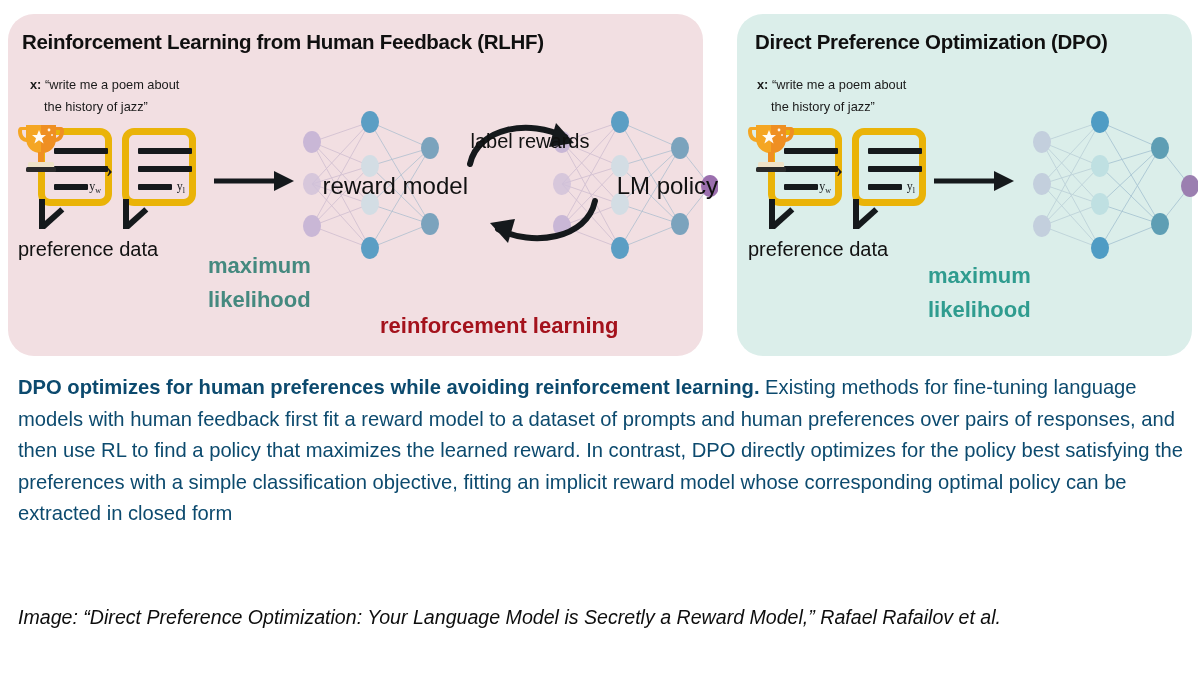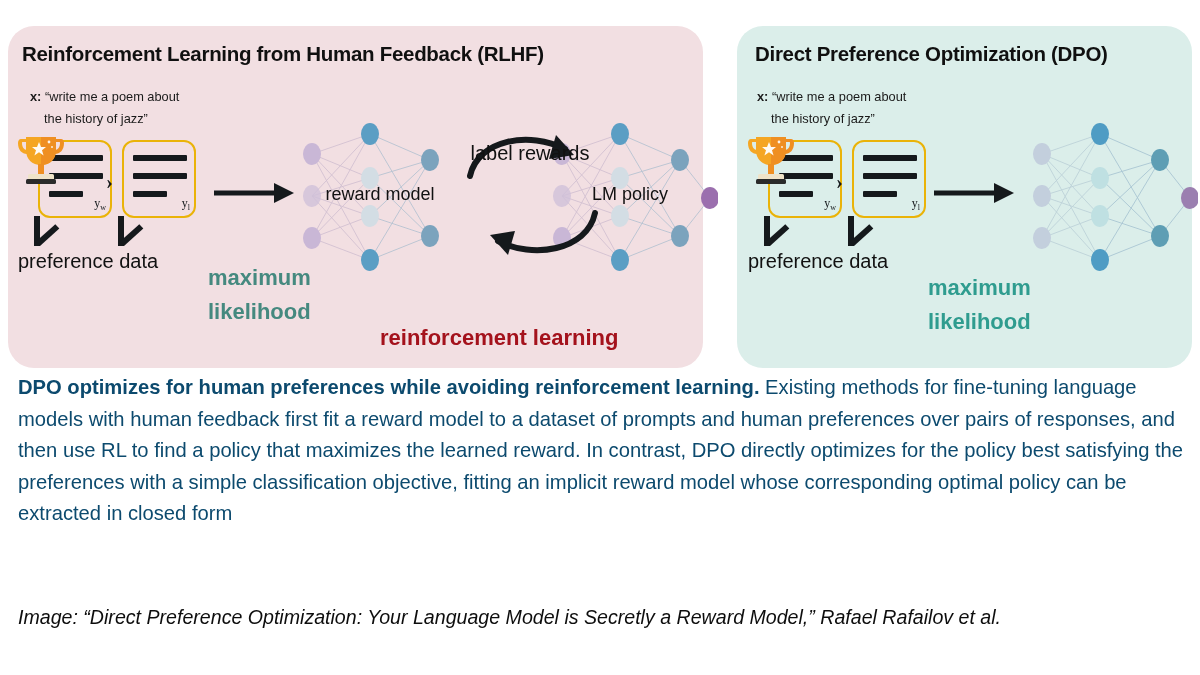--- a/index.html
+++ b/index.html
@@ -12,21 +12,21 @@
     height: 675px;
     font-family: "Liberation Sans", sans-serif;
     position: relative;
     overflow: hidden;
     color: #111;
   }
 
   
   #figure {
     position: absolute;
-    left: 0; top: 16px;
+    left: 0; top: 4px;
     width: 1056px; height: 360px;
   }
 
   .panel {
     position: absolute;
     border-radius: 26px;
   }
   #panel-rlhf {
     left: 8px; top: 10px;
     width: 695px; height: 342px;
@@ -64,21 +64,21 @@
   
   .pref-group { position: absolute; }
   #pref-rlhf { left: 18px; top: 118px; }
   #pref-dpo  { left: 748px; top: 118px; }
 
   .bubbles { position: relative; width: 176px; height: 112px; }
 
   .bubble {
     position: absolute;
     width: 74px; height: 78px;
-    border: 2px solid #eab308;
+    border: 7px solid #eab308;
     border-radius: 12px;
     background: transparent;
     box-sizing: border-box;
     text-decoration: underline;
   }
   .bubble .tail {
     position: absolute;
     left: -6px; bottom: -30px;
     width: 0; height: 0;
     border-left: 6px solid #15191c;
@@ -147,23 +147,23 @@
 
   
   .net { position: absolute; }
   #net-reward { left: 292px; top: 100px; width: 176px; height: 162px; }
   #net-policy { left: 542px; top: 100px; width: 176px; height: 162px; }
   #net-final  { left: 1022px; top: 100px; width: 176px; height: 162px; }
 
   .net-label {
     position: absolute;
     width: 100%;
-    text-align: center;
+    text-align: right;
     top: 68px;
-    font-size: 18px;
+    font-size: 24px;
     color: #111;
     white-space: nowrap;
     pointer-events: none;
   }
 
   
   #cycle { position: absolute; left: 460px; top: 85px; width: 145px; height: 190px; }
   .cycle-label {
     position: absolute;
     font-size: 20px;

